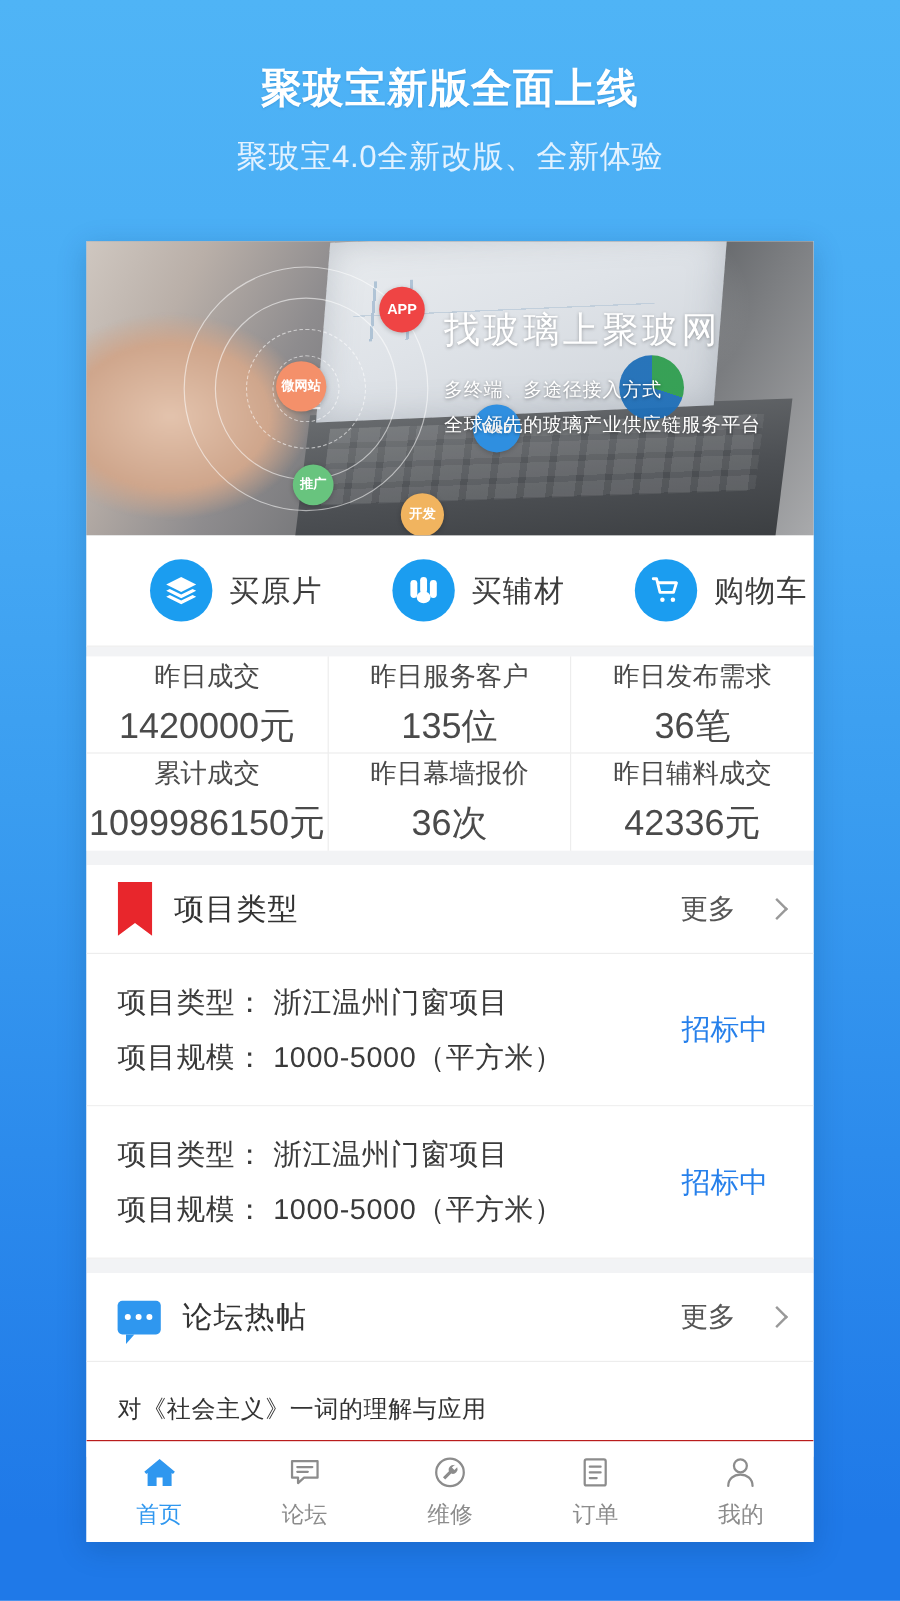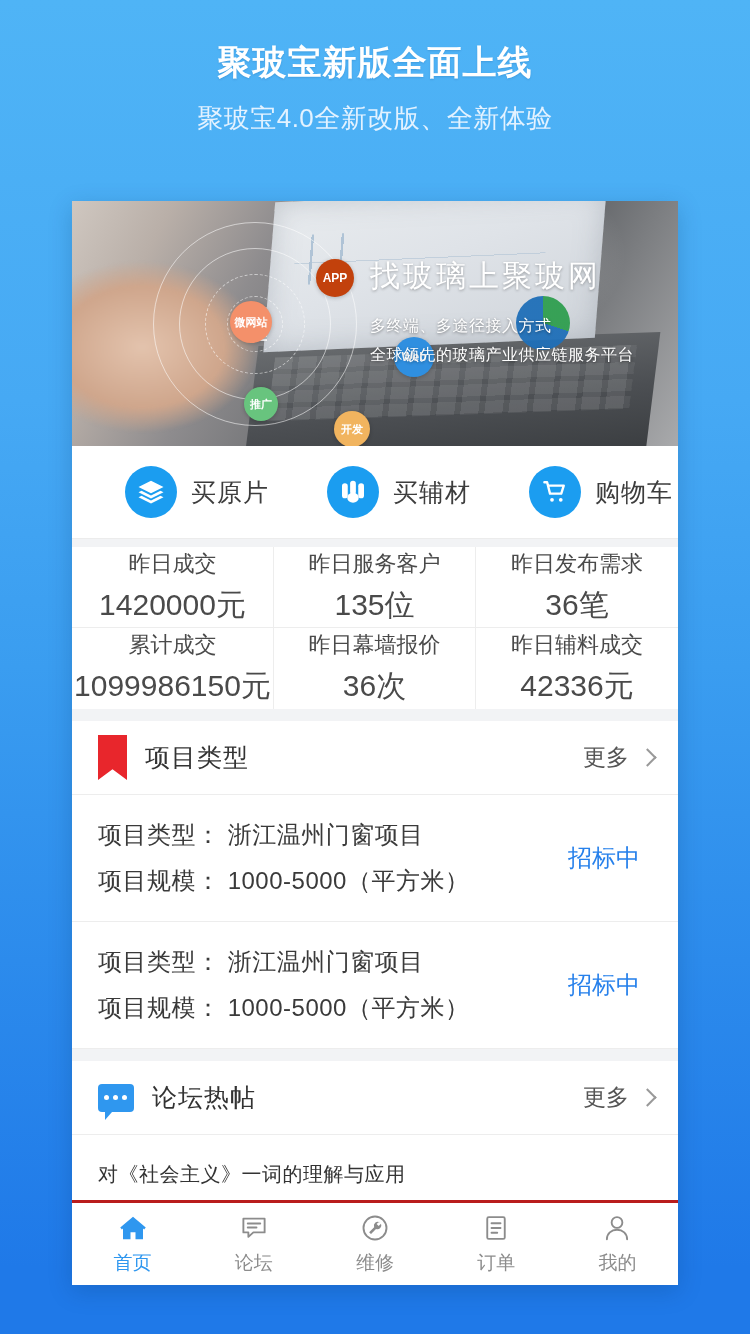--- a/index.html
+++ b/index.html
@@ -3,21 +3,21 @@
 <meta charset="utf-8">
 <style>
   * { margin:0; padding:0; box-sizing:border-box; }
   html,body { width:750px; height:1334px; overflow:hidden; }
   body {
     font-family:"Liberation Sans","DejaVu Sans",sans-serif;
     background:linear-gradient(180deg,#4fb4f6 0%,#46a9f4 30%,#3a9df0 50%,#2c8bec 72%,#1f79e8 95%,#1f79e8 100%);
   }
 
   
-  .promo { text-align:center; padding-top:40px; }
+  .promo { text-align:center; padding-top:52px; }
   .promo-title {
     color:#ffffff; font-size:34px; font-weight:bold; letter-spacing:1px;
     line-height:44px; text-shadow:0 1px 2px rgba(0,60,120,.18);
   }
   .promo-sub {
     color:#e3f2ff; font-size:26px; font-weight:normal; letter-spacing:.5px;
     line-height:36px; margin-top:16px;
   }
 
   
@@ -77,21 +77,21 @@
   .chip {
     position:absolute; left:50%; top:50%; width:24px; height:34px; margin:-17px 0 0 -12px;
     background:rgba(255,255,255,.92);
     background-image:repeating-linear-gradient(180deg,rgba(130,140,150,.5) 0 2px,transparent 2px 5px);
   }
   .node {
     position:absolute; border-radius:50%; color:#fff; font-size:12px; font-weight:bold;
     display:flex; align-items:center; justify-content:center; line-height:1;
     box-shadow:0 1px 4px rgba(0,0,0,.22);
   }
-  .node-app  { width:38px; height:38px; background:#c2410c; left:166px;  top:40px;  }
+  .node-app  { width:38px; height:38px; background:#ef4444; left:166px;  top:20px;  }
   .node-wx   { width:42px; height:42px; background:#f4906a; left:80px;   top:82px;  font-size:11px; }
   .node-tg   { width:34px; height:34px; background:#68c47e; left:94px;   top:168px; font-size:11px; }
   .node-dev  { width:36px; height:36px; background:#f1b45f; left:184px;  top:192px; font-size:11px; }
   .node-web  { width:40px; height:40px; background:#2f8fe0; left:244px;  top:118px; }
   .pie {
     position:absolute; left:444px; top:95px; width:54px; height:54px; border-radius:50%;
     background:conic-gradient(#2f9e4f 0deg 108deg,#1f6fb8 108deg 360deg); opacity:.95;
   }
   .banner-text { position:absolute; left:298px; top:55px; color:#fff; }
   .banner-h {
@@ -127,21 +127,21 @@
   .stat-label { font-size:22px; color:#4a4a4a; }
   .stat-value { font-size:30px; color:#4a4a4a; }
 
   
   .sec-gap { height:12px; background:#f2f3f5; }
   .sec-head {
     height:74px; background:#fff; display:flex; align-items:center;
     padding:0 24px 0 26px; border-bottom:1px solid #ededed;
   }
   .sec-title { font-size:25px; color:#333; margin-left:18px; letter-spacing:1px; }
-  .sec-more { margin-left:auto; display:flex; align-items:center; gap:12px; }
+  .sec-more { margin-left:auto; display:flex; align-items:center; gap:28px; }
   .sec-more-text { font-size:23px; color:#555; }
   .chev {
     width:13px; height:13px; border-right:2px solid #999; border-top:2px solid #999;
     transform:rotate(45deg);
   }
   .bookmark {
     width:29px; height:45px; background:#e8262c;
     clip-path:polygon(0 0,100% 0,100% 100%,50% 76%,0 100%);
   }
   .bubble { position:relative; width:36px; height:28px; background:#2f97ef; border-radius:4px; }
@@ -162,21 +162,21 @@
   .bid-info { flex:1; display:flex; flex-direction:column; gap:14px; }
   .bid-line { font-size:24px; color:#3a3a3a; letter-spacing:.5px; }
   .bid-status { font-size:24px; color:#2680eb; padding-right:12px; }
 
   
   .post { background:#fff; padding:26px; font-size:20px; color:#333; letter-spacing:.5px; }
 
   
   .tabbar {
     position:absolute; left:0; bottom:0; width:606px; height:85px; background:#fff;
-    border-top:3px solid #b91c1c; display:flex;
+    border-top:1px solid #b91c1c; display:flex;
   }
   .tab {
     flex:1; display:flex; flex-direction:column; align-items:center; justify-content:center; gap:7px;
   }
   .tab-label { font-size:19px; color:#8c8c8c; }
   .tab.active .tab-label { color:#2f97ef; }
 </style>
 </head>
 <body>
 

